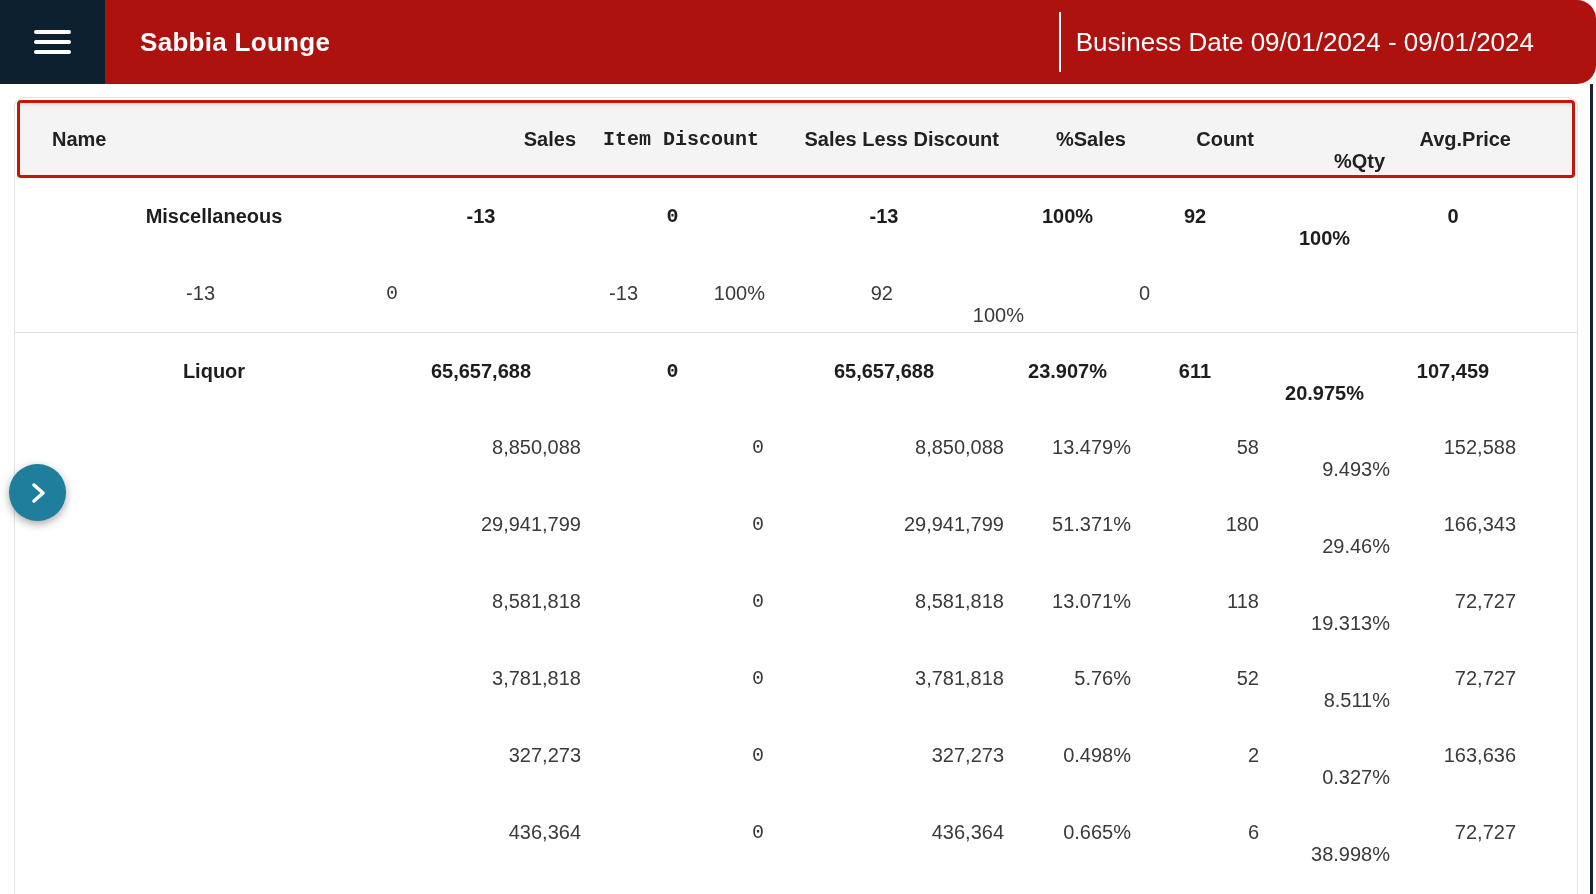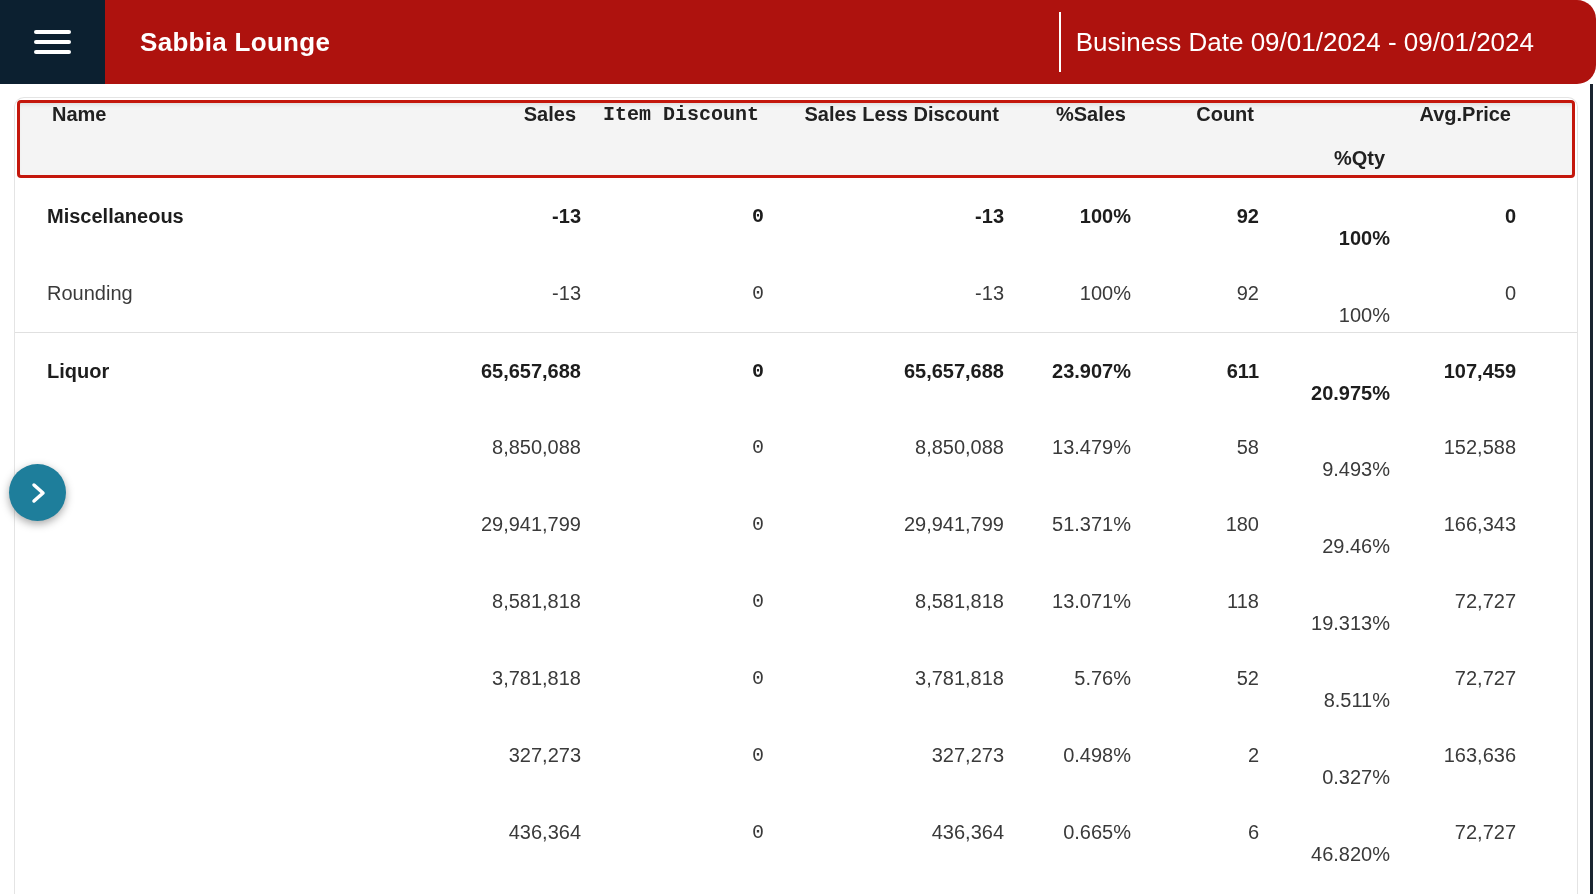--- a/index.html
+++ b/index.html
@@ -51,38 +51,38 @@
     margin: 13px 0 0 14px;
     width: 1564px;
     height: 797px;
     background: #ffffff;
     border: 1px solid #e4e4e4;
     border-bottom: none;
     border-radius: 10px 10px 0 0;
     overflow: hidden;
   }
   .thead-row {
-    display: flex; 
+    display: flex; align-items: center;
     height: 78px;
     margin: 2px 2px 0 2px;
     background: #f4f4f4;
     border: 3px solid #C4170C;
     border-radius: 4px;
     box-shadow: inset 0 4px 5px -3px rgba(0,0,0,0.12);
   }
   .thead-row .cell { font-weight: 600; color: #212121; }
 
   .trow {
     display: flex; align-items: center;
     height: 77px;
     background: #ffffff;
     cursor: pointer;
   }
   .trow.section-start { border-top: 1px solid #e0e0e0; }
-  .trow.bold .cell { font-weight: 700; color: #1d1d1d; }
+  .trow.bold .cell { font-weight: 700; color: #1d1d1d; text-align: center; }
 
   .cell {
     font-size: 20px; color: #3a3a3a;
     text-align: right;
     white-space: nowrap;
     overflow: hidden;
   }
   .c-name  { flex: 1 1 auto; text-align: left; padding-left: 32px; }
   .c-v0 { width: 200px; }  
   .c-v1 { width: 183px; font-family: Liberation Mono, monospace; }  
@@ -152,21 +152,20 @@
       <div class="cell c-v0">-13</div>
       <div class="cell c-v1">0</div>
       <div class="cell c-v2">-13</div>
       <div class="cell c-v3">100%</div>
       <div class="cell c-v4">92</div>
       <div class="cell c-v5">100%</div>
       <div class="cell c-v6">0</div>
       <div class="c-pad"></div>
     </div>
       <div class="trow">
-      <div class="cell c-name">Rounding</div>
       <div class="cell c-v0">-13</div>
       <div class="cell c-v1">0</div>
       <div class="cell c-v2">-13</div>
       <div class="cell c-v3">100%</div>
       <div class="cell c-v4">92</div>
       <div class="cell c-v5">100%</div>
       <div class="cell c-v6">0</div>
       <div class="c-pad"></div>
     </div>
       <div class="trow bold section-start">
@@ -235,21 +234,21 @@
       <div class="cell c-v6">163,636</div>
       <div class="c-pad"></div>
     </div>
       <div class="trow">
       <div class="cell c-name"></div>
       <div class="cell c-v0">436,364</div>
       <div class="cell c-v1">0</div>
       <div class="cell c-v2">436,364</div>
       <div class="cell c-v3">0.665%</div>
       <div class="cell c-v4">6</div>
-      <div class="cell c-v5">46.820%</div>
+      <div class="cell c-v5">38.998%</div>
       <div class="cell c-v6">72,727</div>
       <div class="c-pad"></div>
     </div>
     </div>
 
 </main>
 
 <button class="fab">
   <span>
     <svg width="22" height="26" viewBox="0 0 22 26">

